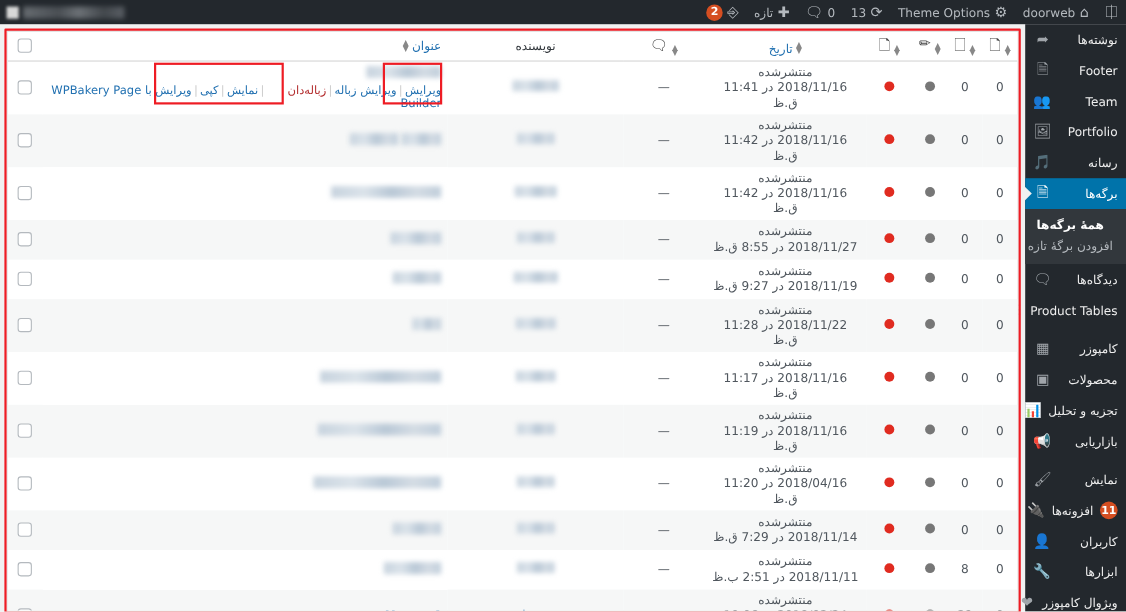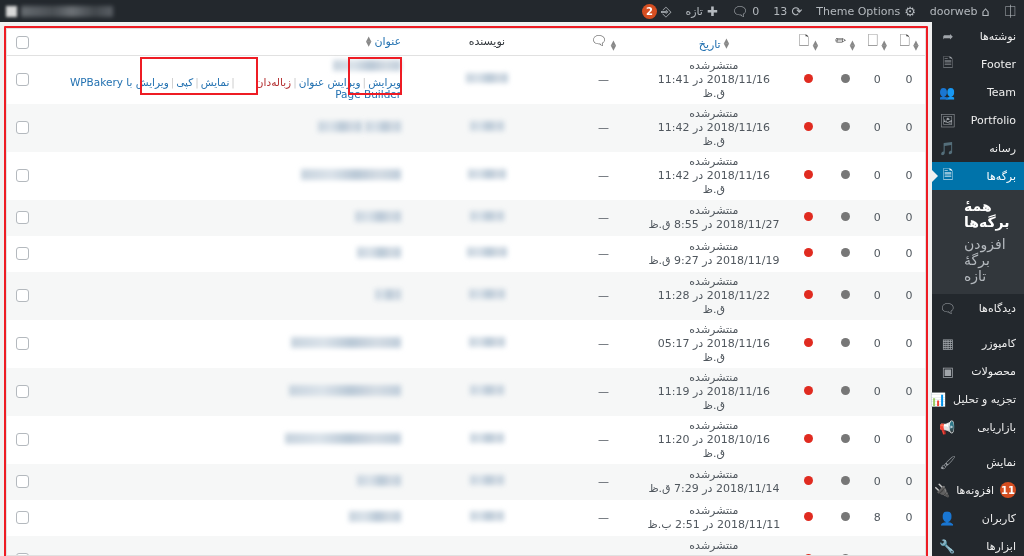--- a/index.html
+++ b/index.html
@@ -59,22 +59,22 @@
   .menu-item .m-lbl { flex:1 1 auto; text-align:right; font-size:11px; }
   .menu-item.current { background:#0073aa; color:#fff; }
   .menu-item.current .m-ico { color:#fff; }
   .menu-item.current::after{
     content:""; position:absolute; left:-1px; top:50%; margin-top:-7px;
     border-top:7px solid transparent; border-bottom:7px solid transparent;
     border-left:7px solid #f1f1f1;
   }
   .submenu { background:#32373c; padding:5px 0 7px; }
   .submenu .sub-item {
-    display:block; padding:3px 10px 3px 0; text-align:left;
-    font-size:14px; color:#b4b9be;margin-left:32px;
+    display:block; padding:3px 10px 3px 0; text-align:center;
+    font-size:11px; color:#b4b9be;
   }
   .submenu .sub-item.cur { color:#fff; font-weight:700; }
   .mcount {
     display:inline-flex; align-items:center; justify-content:center;
     min-width:16px; height:16px; padding:0 4px; border-radius:9px;
     background:#d54e21; color:#fff; font-size:10px; font-weight:600;
   }
   .menu-sep { height:7px; }
   .annot-table {
     position:absolute; top:26px; right:96px; left:4px; bottom:-2px;
@@ -213,20 +213,24 @@
     </div>
     <div class="submenu">
       <span class="sub-item cur">همهٔ برگه‌ها</span>
       <span class="sub-item">افزودن برگهٔ تازه</span>
     </div>
 
     <div class="menu-item">
       <span class="m-lbl">دیدگاه‌ها</span>
       <span class="m-ico">🗨</span>
     </div>
+    <div class="menu-item">
+      <span class="m-lbl">Product Tables</span>
+      <span class="m-ico">☰</span>
+    </div>
     <div class="menu-sep"></div>
     <div class="menu-item">
       <span class="m-lbl">کامپوزر</span>
       <span class="m-ico">▦</span>
     </div>
     <div class="menu-item">
       <span class="m-lbl">محصولات</span>
       <span class="m-ico">▣</span>
     </div>
     <div class="menu-item">
@@ -336,21 +340,21 @@
           <td class="c-dot"><span class="dot red"></span></td>
           <td class="c-date">
             <div>منتشرشده</div>
             <div>2018/11/16 در 11:41 ق.ظ</div>
           </td>
           <td class="c-comment">—</td>
           <td class="c-author"><span class="blurtext" style="width:42px"></span></td>
           <td class="c-title">
             <div><span class="blurtext" style="width:68px;height:11px"></span></div>
             <div class="row-actions">
-              <span class="ra">ویرایش</span><span class="sep">|</span><span class="ra">ویرایش عنوان</span><span class="sep">|</span><span class="ra trash">زباله‌دان</span><span class="sep">|</span><span class="ra">نمایش</span><span class="sep">|</span><span class="ra">کپی</span><span class="sep">|</span><span class="ra">ویرایش با WPBakery Page Builder</span>
+              <span class="ra">ویرایش</span><span class="sep">|</span><span class="ra">ویرایش زباله</span><span class="sep">|</span><span class="ra trash">زباله‌دان</span><span class="sep">|</span><span class="ra">نمایش</span><span class="sep">|</span><span class="ra">کپی</span><span class="sep">|</span><span class="ra">ویرایش با WPBakery Page Builder</span>
             </div>
           </td>
           <td class="c-cb"><span class="cb"></span></td>
         </tr>
 
         <tr class="alt">
           <td class="c-num">0</td>
           <td class="c-num">0</td>
           <td class="c-dot"><span class="dot grey"></span></td>
           <td class="c-dot"><span class="dot red"></span></td>
@@ -424,21 +428,21 @@
           <td class="c-cb"><span class="cb"></span></td>
         </tr>
 
         <tr>
           <td class="c-num">0</td>
           <td class="c-num">0</td>
           <td class="c-dot"><span class="dot grey"></span></td>
           <td class="c-dot"><span class="dot red"></span></td>
           <td class="c-date">
             <div>منتشرشده</div>
-            <div>2018/11/16 در 05:17 ق.ظ</div>
+            <div>2018/11/16 در 11:17 ق.ظ</div>
           </td>
           <td class="c-comment">—</td>
           <td class="c-author"><span class="blurtext" style="width:36px"></span></td>
           <td class="c-title"><span class="blurtext" style="width:110px;height:11px"></span></td>
           <td class="c-cb"><span class="cb"></span></td>
         </tr>
 
         <tr class="alt">
           <td class="c-num">0</td>
           <td class="c-num">0</td>
@@ -454,21 +458,21 @@
           <td class="c-cb"><span class="cb"></span></td>
         </tr>
 
         <tr>
           <td class="c-num">0</td>
           <td class="c-num">0</td>
           <td class="c-dot"><span class="dot grey"></span></td>
           <td class="c-dot"><span class="dot red"></span></td>
           <td class="c-date">
             <div>منتشرشده</div>
-            <div>2018/10/16 در 11:20 ق.ظ</div>
+            <div>2018/04/16 در 11:20 ق.ظ</div>
           </td>
           <td class="c-comment">—</td>
           <td class="c-author"><span class="blurtext" style="width:34px"></span></td>
           <td class="c-title"><span class="blurtext" style="width:116px;height:11px"></span></td>
           <td class="c-cb"><span class="cb"></span></td>
         </tr>
 
         <tr class="alt">
           <td class="c-num">0</td>
           <td class="c-num">0</td>

